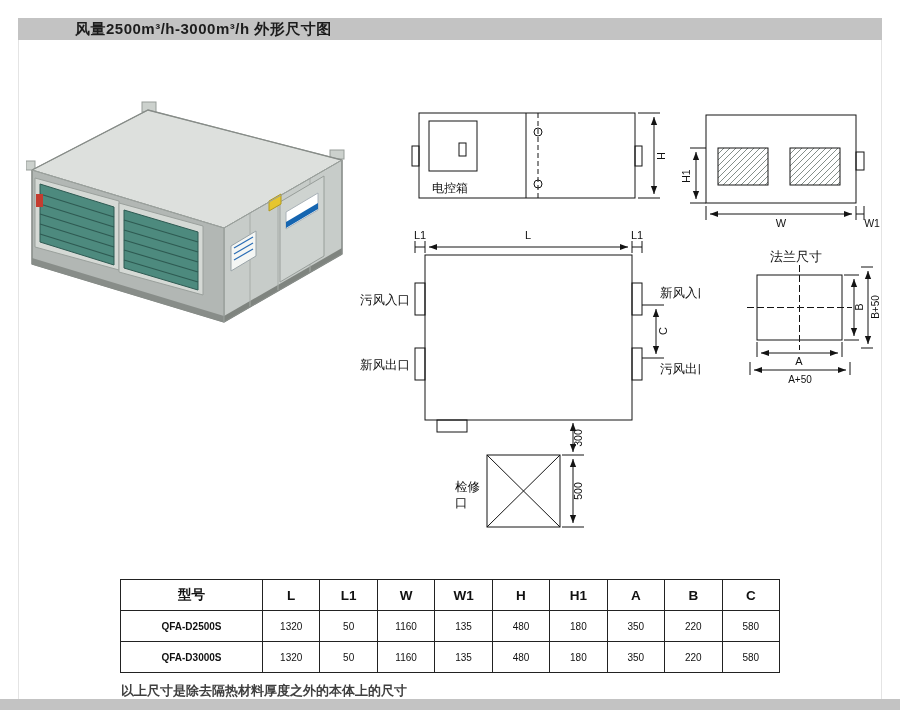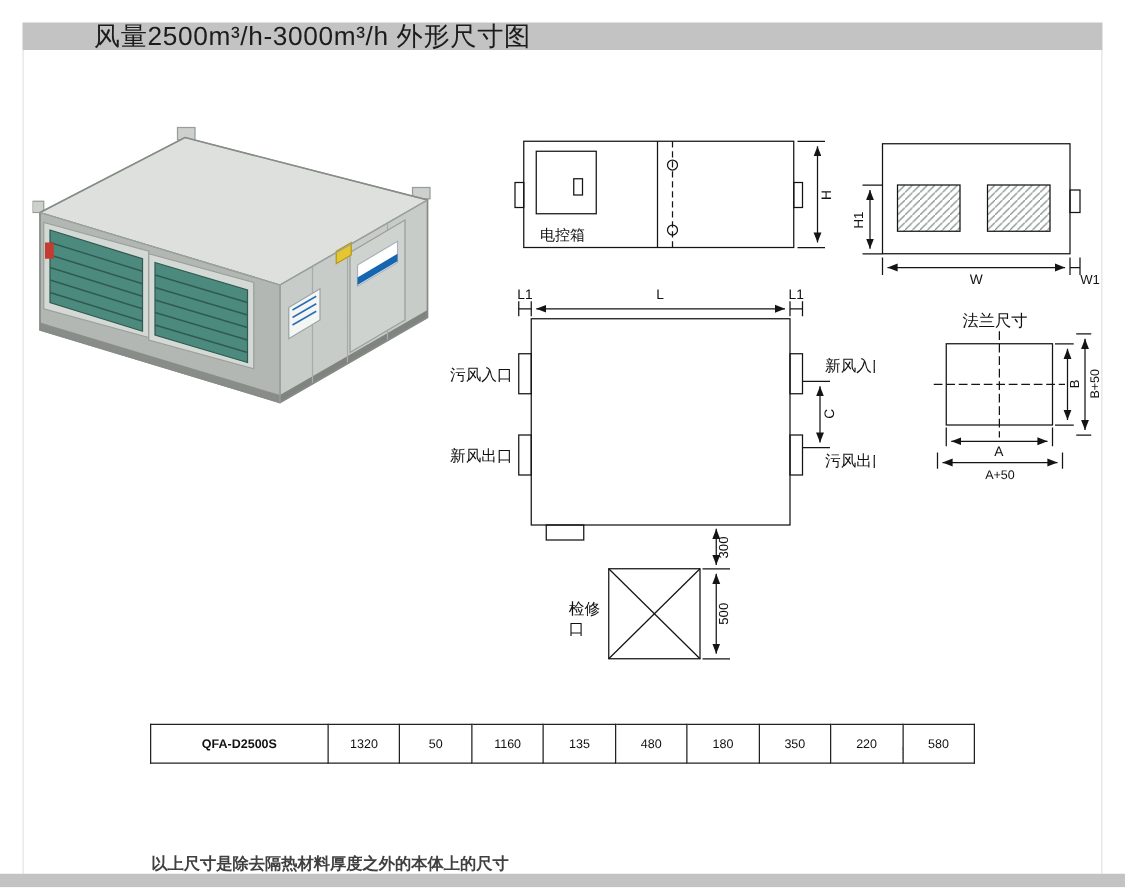--- a/index.html
+++ b/index.html
@@ -2,21 +2,21 @@
 <html><head>
 <meta charset="utf-8">
 <style>
   * { margin:0; padding:0; box-sizing:border-box; }
   html,body { background:#fff; }
   body { width:900px; height:710px; font-family:"Liberation Sans","DejaVu Sans",sans-serif; color:#111; }
   .page { position:relative; width:900px; height:710px; background:#fff; overflow:hidden; }
 
   .topbar { position:absolute; left:18px; top:18px; width:864px; height:22px; background:#c3c3c3; }
   .title { position:absolute; left:57px; top:50%; transform:translateY(-50%);
-           font-size:21px; font-weight:400; color:#1c1c1c; letter-spacing:.5px; white-space:nowrap; }
+           font-size:15px; font-weight:700; color:#1c1c1c; letter-spacing:.5px; white-space:nowrap; }
   .bottombar { position:absolute; left:0; top:699px; width:900px; height:11px; background:#c3c3c3; }
   .edge { position:absolute; top:40px; width:1px; height:659px; background:#e4e4e4; }
   .edge.l { left:18px; } .edge.r { left:881px; }
 
   .abs { position:absolute; }
   svg { display:block; }
   svg text { fill:#111; font-family:"Liberation Sans","DejaVu Sans",sans-serif; }
   .ln { stroke:#141414; stroke-width:1; fill:none; }
 
   .unit-note { position:absolute; top:555px; left:620px; width:160px; text-align:right;
@@ -253,31 +253,55 @@
         <col>
         <col>
         <col>
         <col>
         <col>
         <col>
         <col>
         <col>
     </colgroup>
     <tbody>
+      <tr class="hdr">
+        <td>型号</td>
+        <td>L</td>
+        <td>L1</td>
+        <td>W</td>
+        <td>W1</td>
+        <td>H</td>
+        <td>H1</td>
+        <td>A</td>
+        <td>B</td>
+        <td>C</td>
+      </tr>
       <tr>
         <td class="model">QFA-D2500S</td>
         <td>1320</td>
         <td>50</td>
         <td>1160</td>
         <td>135</td>
         <td>480</td>
         <td>180</td>
         <td>350</td>
         <td>220</td>
         <td>580</td>
       </tr>
+      <tr>
+        <td class="model">QFA-D3000S</td>
+        <td>1320</td>
+        <td>50</td>
+        <td>1160</td>
+        <td>135</td>
+        <td>480</td>
+        <td>180</td>
+        <td>350</td>
+        <td>220</td>
+        <td>580</td>
+      </tr>
     </tbody>
   </table>
 
   <div class="footer-note">以上尺寸是除去隔热材料厚度之外的本体上的尺寸</div>
 
   <div class="bottombar"></div>
 </div>
 
 </body></html>

